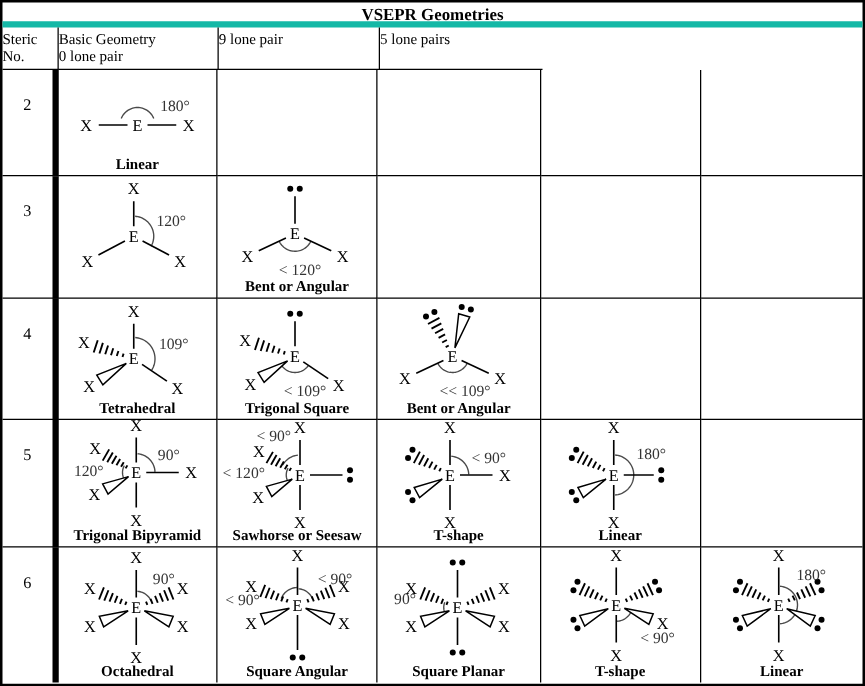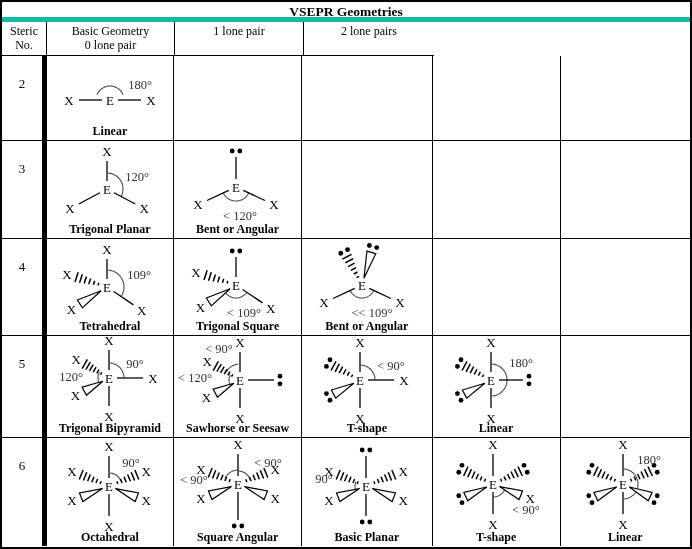--- a/index.html
+++ b/index.html
@@ -8,21 +8,21 @@
     border:2px solid #000; background:#fff; position:relative;
     font-family:"Liberation Serif", serif; color:#000;
   }
   .title {
     height:20px; line-height:19px; text-align:center; font-weight:bold;
     font-size:13.5px; border-bottom:5px solid #14b8a6; box-sizing:border-box;
   }
   .hrow { display:flex; height:34px; }
   .hrow .cell {
     box-sizing:border-box; border-right:1px solid #000; border-bottom:1px solid #000;
-    text-align:center; font-size:12px; padding-top:2px;
+    text-align:left; font-size:12px; padding-top:2px;
   }
   .hrow .cell div { line-height:14px; }
   .u { }
   .c0{width:45px} .c1{width:128px} .c2{width:129px} .c3{width:131px}
   .c4{width:129px} .c5{width:130px; border-right:none !important;}
   .brow { display:flex; }
   .brow .cell {
     box-sizing:border-box; border-right:1px solid #000; border-bottom:1px solid #000;
     position:relative; overflow:hidden;
   }
@@ -53,24 +53,24 @@
   <div class="hrow">
     <div class="cell c0">
       <div>Steric</div>
       <div>No.</div>
     </div>
     <div class="cell c1">
       <div class="u">Basic Geometry</div>
       <div>0 lone pair</div>
     </div>
     <div class="cell c2">
-        <div>1 lone pair</div>
+        <div>9 lone pair</div>
       </div>
     <div class="cell c5">
-        <div>2 lone pairs</div>
+        <div>5 lone pairs</div>
       </div>
   </div>
   <div id="body">
       <div class="brow" style="height: 85px;">
         <div class="cell c0 steric">2</div>
         <div class="cell c1">
           <svg width="127" height="84" viewBox="0 0 127 84">
             <polyline points="75.98057396393503,38.75550769217723 75.58311664818834,37.862803944952915 75.12435565298215,37 74.60652601577058,36.171299351409544 74.03215055049411,35.38073934544079 73.40402755668352,34.63217151097599 72.72521718642597,33.92924279525889 71.99902653561155,33.27537779633431 71.22899353209462,32.673762078750734 70.41886969926487,32.12732665381004 69.57260187900248,31.638733699975024 68.6943130030612,31.21036359300359 67.78828200655937,30.844303308997283 66.85892298143798,30.542336256863535 65.91076367144863,30.30593358972672 64.94842341344092,30.136247037618016 63.976590632417754,30.03410329636246 63,30 62.023409367582246,30.03410329636246 61.05157658655909,30.136247037618013 60.08923632855137,30.30593358972672 59.141077018562015,30.542336256863535 58.21171799344064,30.844303308997283 57.3056869969388,31.210363593003585 56.42739812099753,31.63873369997502 55.58113030073513,32.12732665381004 54.77100646790538,32.673762078750734 54.00097346438845,33.27537779633431 53.27478281357404,33.92924279525888 52.595972443316484,34.63217151097598 51.96784944950589,35.38073934544078 51.393473984229416,36.171299351409544 50.875644347017854,37 50.41688335181166,37.862803944952915 50.01942603606498,38.75550769217723" fill="none" stroke="#4a4a4a" stroke-width="1.1"></polyline>
             <line x1="55" y1="44" x2="32" y2="43.99999999999999" stroke="#000" stroke-width="1.3"></line>
             <text x="22" y="43.99999999999999" class="atom">X</text>
@@ -93,21 +93,20 @@
             <polyline points="73.85640646055101,56 74.38070474078667,55.01393834862524 74.8349416730686,53.99370549465459 75.21690426072246,52.94427190999916 75.52473162041595,51.870750329594685 75.75692404819533,50.77837084267089 75.91235032589238,49.67245541228245 75.99025323230553,48.55839194724002 75.99025323230553,47.44160805275998 75.91235032589238,46.32754458771755 75.75692404819533,45.22162915732911 75.52473162041595,44.129249670405315 75.21690426072246,43.05572809000084 74.8349416730686,42.00629450534541 74.38070474078667,40.98606165137476 73.85640646055101,40 73.26460116088066,39.05291354446805 72.60817205770755,38.14941639478947 71.8903172076383,37.29391029825827 71.11453392734396,36.49056319458158 70.28460175498464,35.743288910096354 69.40456403667957,35.05572809000084 68.47870822773127,34.43123046149719 67.51154500457426,33.87283851425717 66.5077862892128,33.38327267771839 65.4723222932107,32.964918067425465 64.41019769307199,32.6198128649869 63.326587053084154,32.34963838825911 62.22676961536105,32.15571090013488 61.11610357990601,32.03897519584281" fill="none" stroke="#4a4a4a" stroke-width="1.1"></polyline>
             <line x1="60" y1="40" x2="60" y2="20" stroke="#000" stroke-width="1.3"></line>
             <text x="60" y="10" class="atom">X</text>
             <line x1="52.936419257128584" y1="51.75577250228713" x2="31.74567702851434" y2="63.023090009148504" stroke="#000" stroke-width="1.3"></line>
             <text x="22.91620109992507" y="67.71780563700742" class="atom">X</text>
             <line x1="67.06358074287141" y1="51.75577250228713" x2="88.25432297148566" y2="63.023090009148504" stroke="#000" stroke-width="1.3"></line>
             <text x="97.08379890007492" y="67.71780563700742" class="atom">X</text>
             <text x="60" y="48" class="atom">E</text>
             <text x="90" y="36" class="ang">120°</text>
           </svg>
-          <div class="gname">Trigonal Planar</div>
         </div>
         <div class="cell c2">
           <svg width="128" height="97" viewBox="0 0 128 97">
             <polyline points="49.3116909814869,51.91665566436979 49.755324100048455,52.78733468344872 50.258612048764064,53.62494649021038 50.819102859337896,54.42541032412868 51.43406587688119,55.1848264058671 52.10050506338833,55.89949493661166 52.815173594132894,56.56593412311881 53.57458967587132,57.1808971406621 54.37505350978962,57.741387951235936 55.21266531655128,58.244675899951545 56.0833443356302,58.688309018513095 56.982848706365786,59.070125970960824 57.906796133881684,59.38826658348249 58.850685239185886,59.64118090699329 59.809917489436764,59.82763676833193 60.779819601532786,59.94672577328444 61.75566630987803,59.997867732189476 62.732703387401216,59.98081348656403 63.706170807672066,59.895646122978505 64.67132593527162,59.7427805682673 65.62346663143529,59.52296156804695 66.5579541624002,59.23726005839043 67.47023579884983,58.88706794833416 68.35586699635365,58.47409133863715 69.21053304874076,58.00034220982957 70.03007010891464,57.46812862004589 70.81048547469773,56.88004346039759 71.54797704087497,56.2389518226684 72.23895182266838,55.547977040874976 72.88004346039759,54.81048547469773 73.46812862004589,54.03007010891465 74.00034220982957,53.210533048740764 74.47409133863715,52.355866996353654 74.6883090185131,51.9166556643698" fill="none" stroke="#4a4a4a" stroke-width="1.1"></polyline>
             <line x1="62" y1="38" x2="62" y2="16" stroke="#000" stroke-width="1.3"></line>
             <circle cx="58.2" cy="10" r="2.4" fill="#000"></circle>
             <circle cx="65.8" cy="10" r="2.4" fill="#000"></circle>
             <line x1="54.7495377037068" y1="49.380946093925594" x2="32.9981508148272" y2="59.52378437570238" stroke="#000" stroke-width="1.3"></line>
             <text x="23.9350729444607" y="63.74996699310937" class="atom">X</text>
             <line x1="69.2504622962932" y1="49.3809460939256" x2="91.00184918517279" y2="59.5237843757024" stroke="#000" stroke-width="1.3"></line>
@@ -386,21 +385,21 @@
             <line x1="86.25809017305647" y1="34.21845357559293" x2="89.58459672258977" y2="42.45184620414601" stroke="#000" stroke-width="1.5"></line>
             <line x1="89.86756135124087" y1="31.940446153775348" x2="93.76346992276636" y2="41.583158241269935" stroke="#000" stroke-width="1.5"></line>
             <text x="101.0873541826715" y="33.01573626336352" class="atom">X</text>
             <polygon points="57.509713018032485,50.622246153911384 37.90767469270958,63.50324353348458 34.46129403328318,54.97315207147014" fill="#fff" stroke="#000" stroke-width="1.2"></polygon>
             <text x="26.912645817328503" y="62.98426373663648" class="atom">X</text>
             <polygon points="70.49028698196751,50.622246153911384 93.5387059667168,54.97315207147015 90.09232530729042,63.50324353348459" fill="#fff" stroke="#000" stroke-width="1.2"></polygon>
             <text x="101.08735418267149" y="62.98426373663649" class="atom">X</text>
             <text x="64" y="48" class="atom">E</text>
             <text x="22" y="41" class="ang">90°</text>
           </svg>
-          <div class="gname">Basic Planar</div>
+          <div class="gname">Square Planar</div>
         </div>
         <div class="cell c4">
           <svg width="128" height="107" viewBox="0 0 128 107">
             <polyline points="60.453693457132516,58.992080751248245 61.358870022479486,58.92878463978755 62.25742630967009,58.80250078915871 63.14498464279568,58.61384444158796 64.01722092687432,58.363734711837 64.86988571440685,58.05339010936824 65.698824908258,57.68432260188917 66.5,57.2583302491977 67.2695077451197,56.777488443215546 68.00359917923356,56.24413979688738 68.69869788266516,55.66088273120613 69.35141740440247,55.03055881596697 69.95857776054672,54.35623892592501 70.51722092687432,53.64120827980216 71.02462525003352,52.888950435031674 71.47831870716605,52.10313031621658 71.87609094935381,51.2875763599854" fill="none" stroke="#4a4a4a" stroke-width="1.1"></polyline>
             <line x1="60" y1="38" x2="60" y2="16" stroke="#000" stroke-width="1.3"></line>
             <text x="60" y="6" class="atom">X</text>
             <line x1="60" y1="54" x2="59.99999999999999" y2="76" stroke="#000" stroke-width="1.3"></line>
             <text x="59.99999999999999" y="86" class="atom">X</text>
             <polygon points="66.49028698196751,48.622246153911384 89.5387059667168,52.97315207147015 86.09232530729042,61.50324353348459" fill="#fff" stroke="#000" stroke-width="1.2"></polygon>
             <text x="97.08735418267149" y="60.98426373663649" class="atom">X</text>

